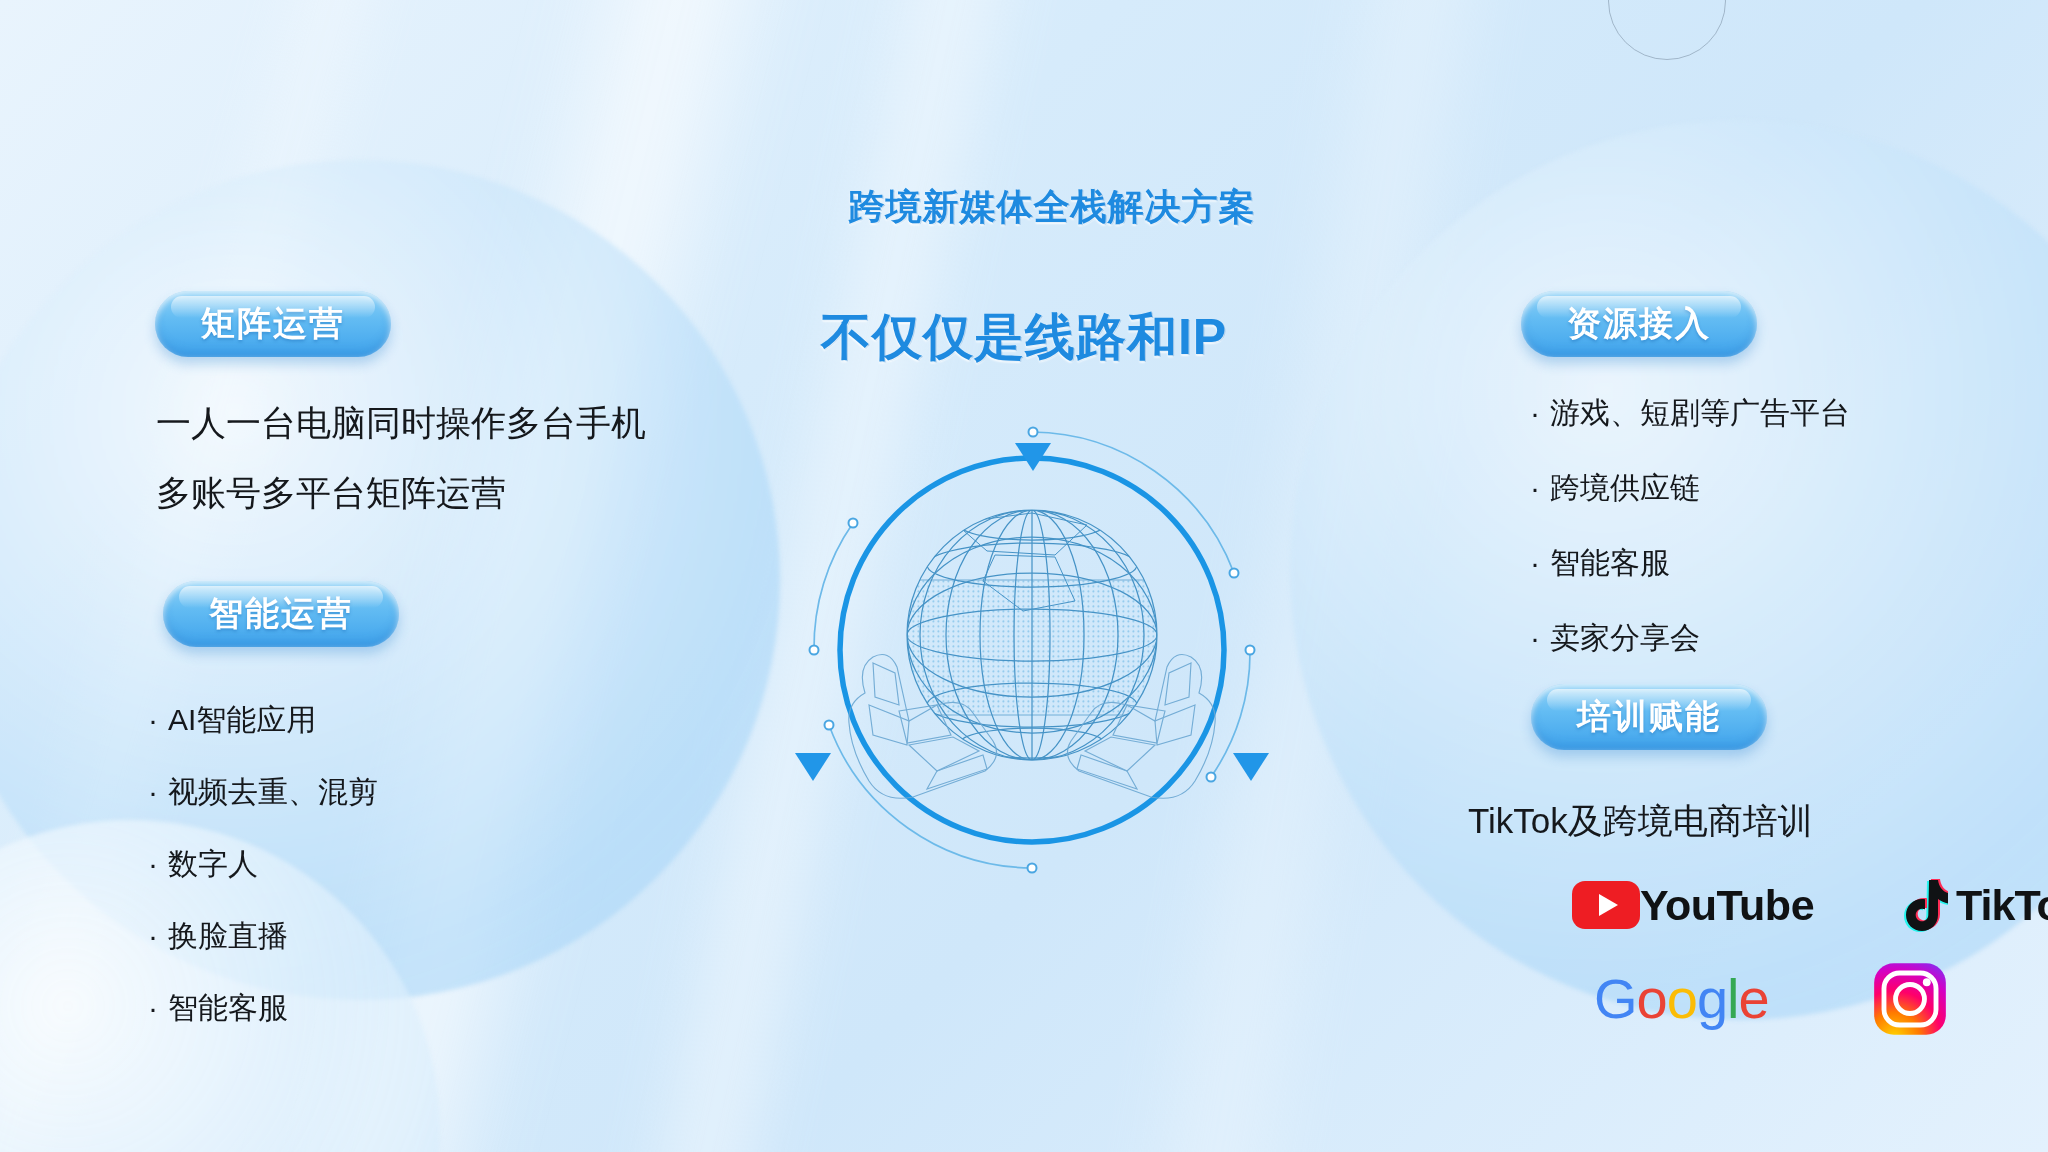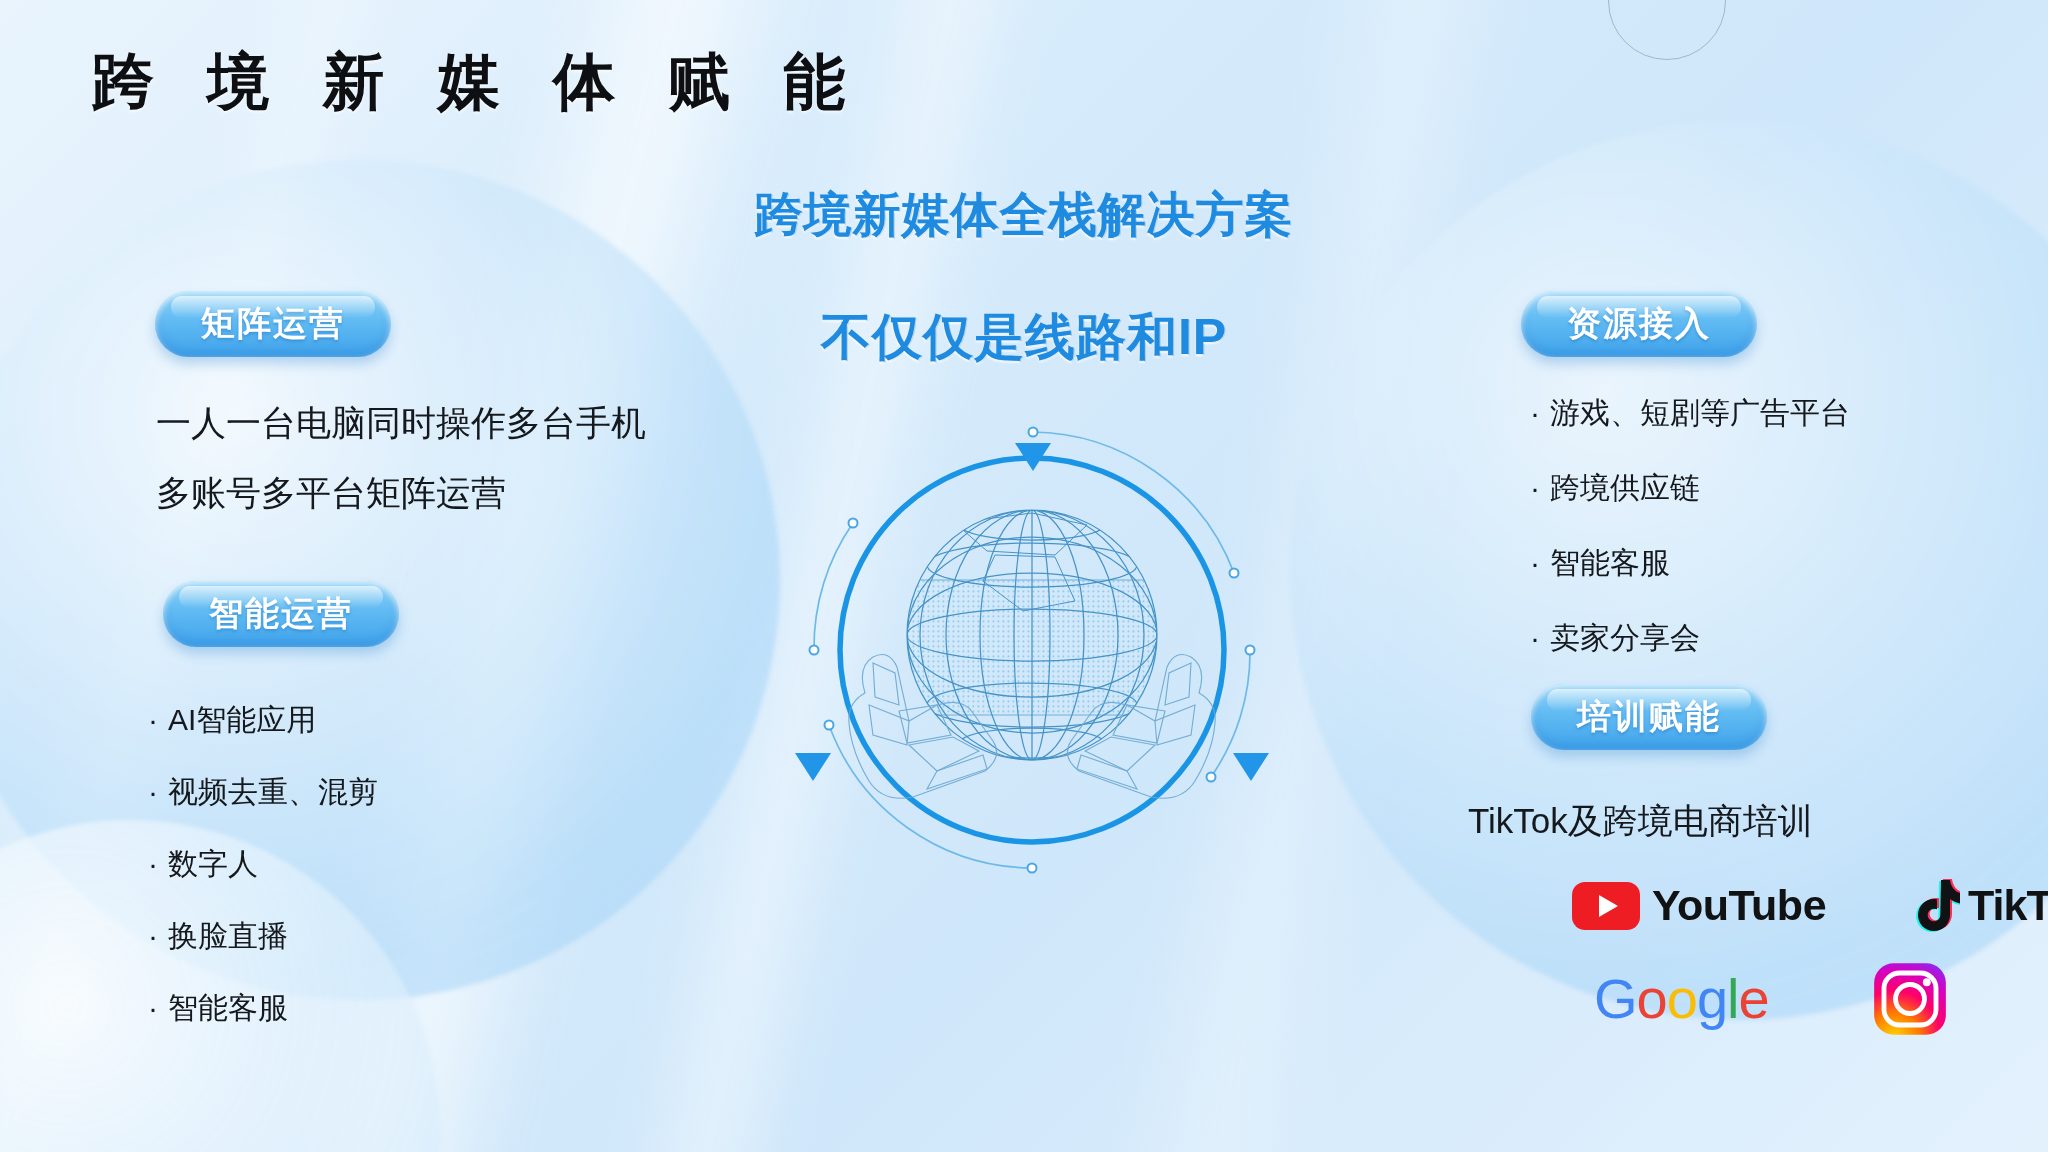--- a/index.html
+++ b/index.html
@@ -66,21 +66,21 @@
   .center-head {
     position: absolute;
     left: 50%;
     transform: translateX(-50%);
     text-align: center;
     white-space: nowrap;
     color: #1e8ae0;
     font-weight: 900;
     text-shadow: 0 2px 2px rgba(255,255,255,.85), 1px 1px 0 rgba(18,110,190,.35);
   }
-  .center-head.line1 { top: 183px; font-size: 48px; letter-spacing: 1px; }
+  .center-head.line1 { top: 183px; font-size: 36px; letter-spacing: 1px; margin-left: 28px; }
   .center-head.line2 { top: 304px; font-size: 50px; letter-spacing: 1px; }
 
   
   .pill {
     position: absolute;
     display: flex;
     align-items: center;
     justify-content: center;
     height: 66px;
     padding: 0 46px;
@@ -135,21 +135,21 @@
   
   .globe-wrap {
     position: absolute;
     left: 787px; top: 405px;
     width: 490px; height: 490px;
   }
 
   
   .logo-row { position: absolute; display: flex; align-items: center; }
 
-  .yt-logo { display: flex; align-items: flex-end; gap: 12px; }
+  .yt-logo { display: flex; align-items: flex-start; }
   .yt-badge {
     width: 68px; height: 48px;
     background: #ee1d23;
     border-radius: 13px;
     display: flex; align-items: center; justify-content: center;
   }
   .yt-tri {
     width: 0; height: 0;
     border-left: 19px solid #ffffff;
     border-top: 11px solid transparent;
@@ -175,21 +175,20 @@
     <div class="streak s3"></div>
     <div class="streak s1"></div>
     <div class="streak s2"></div>
     <div class="streak s4"></div>
     <div class="blob left"></div>
     <div class="blob right"></div>
     <div class="blob bottom-left"></div>
     <div class="thin-circle"></div>
   </div>
 
-  <div class="main-title">跨 境 新 媒 体 赋 能</div>
 
   <div class="center-head line1">跨境新媒体全栈解决方案</div>
   <div class="center-head line2">不仅仅是线路和IP</div>
 
   <div class="globe-wrap">
     <svg viewBox="0 0 490 490" width="490" height="490">
       <defs>
         <clipPath id="sphereClip">
             <circle cx="245" cy="230" r="125"></circle>
           </clipPath>

